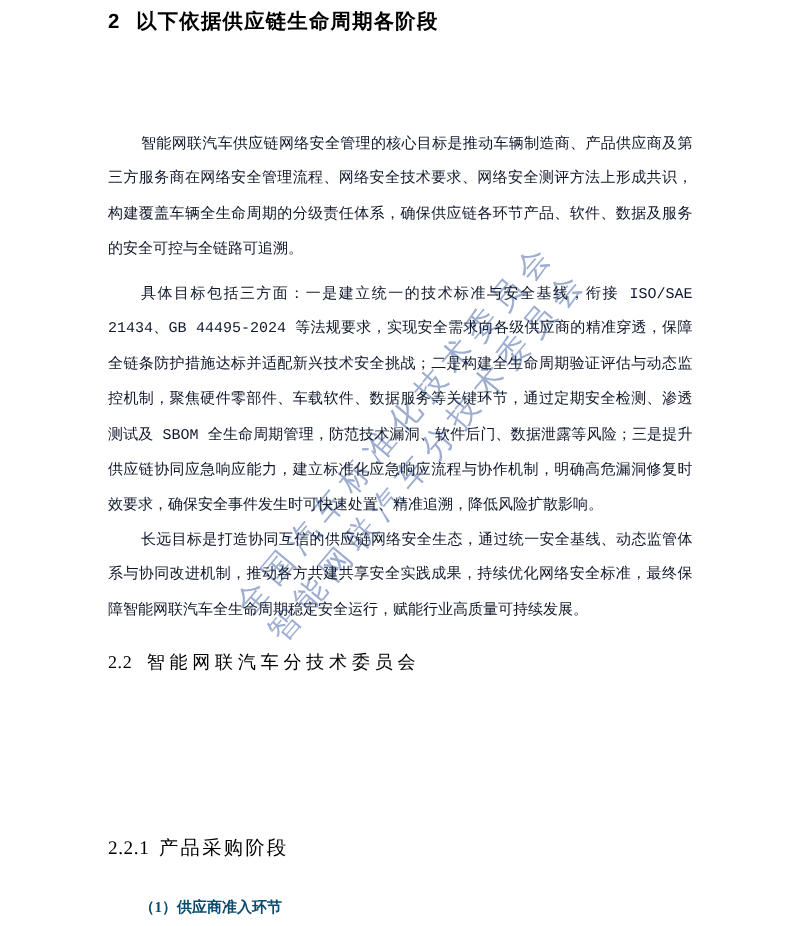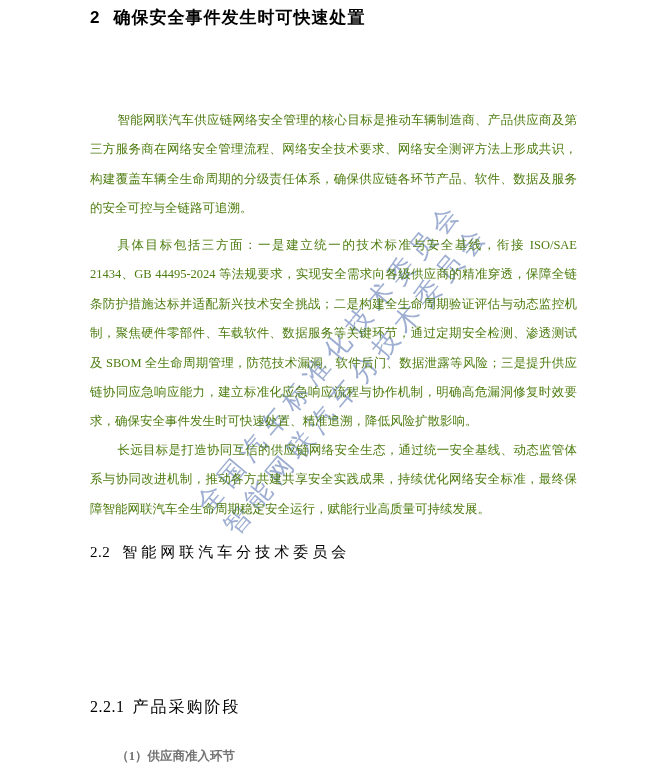--- a/index.html
+++ b/index.html
@@ -72,48 +72,49 @@
     color: #000000;
     white-space: nowrap;
   }
   .h-sub .num { margin-right: 8px; letter-spacing: 0.5px; margin-top: 12px; }
   .h-sub .ttl { letter-spacing: 2px; }
   .para {
     font-size: 12.5px;
     line-height: 29.4px;
     text-align: justify;
     text-indent: 2.2em;
-    color: #4d7c0f;
+    color: #0f172a;
+    font-family: Liberation Mono, monospace;
   }
   .p1 { top: 106px; }
   .p2 { top: 231px; }
   .p3 { top: 436px; }
   .p4 { top: 586px; }
   .list-item {
     top: 748px;
     font-size: 12.5px;
     font-weight: bold;
     text-indent: 2.1em;
-    color: #737373;
+    color: #0c4a6e;
   }
 </style>
 </head>
 <body>
 
 <div class="page">
 
   <div class="watermark">
     <div>全国汽车标准化技术委员会</div>
     <div>智能网联汽车分技术委员会</div>
   </div>
 
   <div class="content">
 
     <div class="block h-chapter">
-      <span class="num">2</span><span class="ttl">确保安全事件发生时可快速处置</span>
+      <span class="num">2</span><span class="ttl">以下依据供应链生命周期各阶段</span>
     </div>
 
 
     <div class="block para p1">智能网联汽车供应链网络安全管理的核心目标是推动车辆制造商、产品供应商及第三方服务商在网络安全管理流程、网络安全技术要求、网络安全测评方法上形成共识，构建覆盖车辆全生命周期的分级责任体系，确保供应链各环节产品、软件、数据及服务的安全可控与全链路可追溯。</div>
 
     <div class="block para p2">具体目标包括三方面：一是建立统一的技术标准与安全基线，衔接 ISO/SAE 21434、GB 44495-2024 等法规要求，实现安全需求向各级供应商的精准穿透，保障全链条防护措施达标并适配新兴技术安全挑战；二是构建全生命周期验证评估与动态监控机制，聚焦硬件零部件、车载软件、数据服务等关键环节，通过定期安全检测、渗透测试及 SBOM 全生命周期管理，防范技术漏洞、软件后门、数据泄露等风险；三是提升供应链协同应急响应能力，建立标准化应急响应流程与协作机制，明确高危漏洞修复时效要求，确保安全事件发生时可快速处置、精准追溯，降低风险扩散影响。</div>
 
     <div class="block para p3">长远目标是打造协同互信的供应链网络安全生态，通过统一安全基线、动态监管体系与协同改进机制，推动各方共建共享安全实践成果，持续优化网络安全标准，最终保障智能网联汽车全生命周期稳定安全运行，赋能行业高质量可持续发展。</div>
 
     <div class="block h-section h-2-2">

